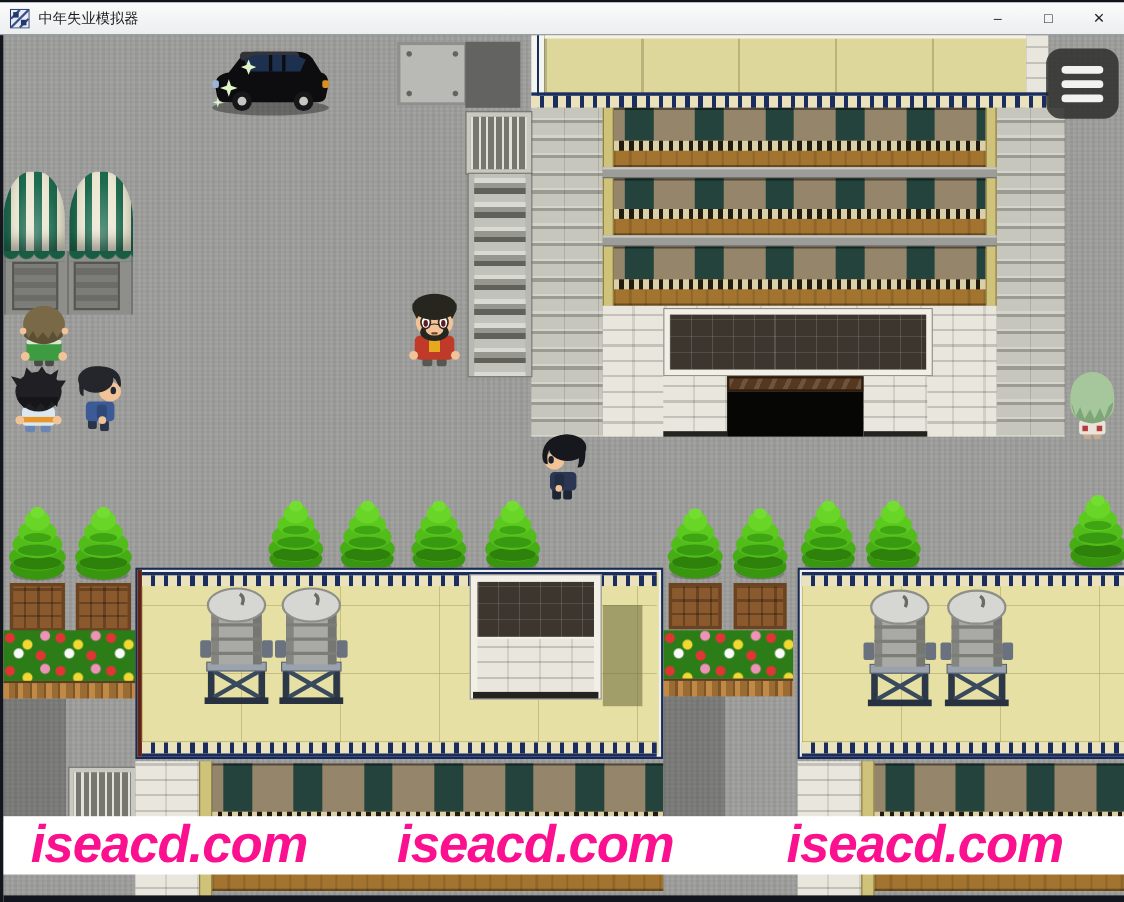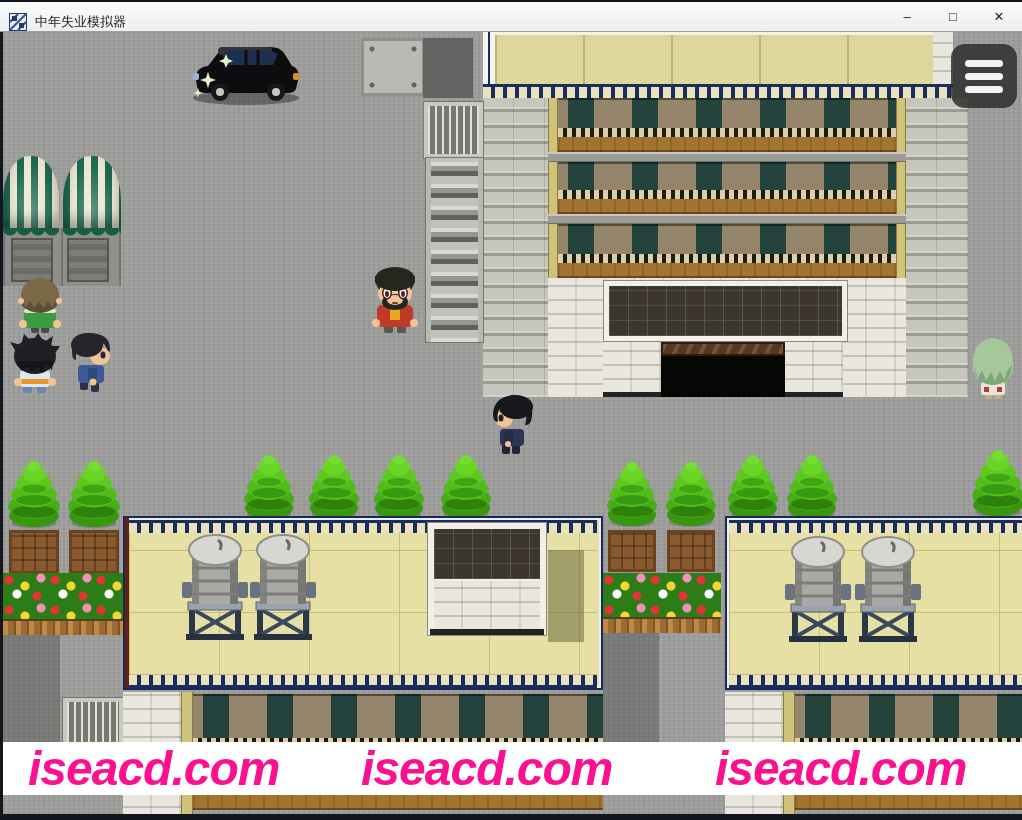--- a/index.html
+++ b/index.html
@@ -1,21 +1,21 @@
 <!DOCTYPE html>
 <html><head>
 <meta charset="utf-8">
 <style>
   html,body{margin:0;padding:0;background:#000;}
   #app{position:relative;width:1022px;height:820px;overflow:hidden;font-family:"Liberation Sans",sans-serif;background:#9d9d9b;}
   .abs{position:absolute;}
   svg{display:block;}
 
   
-  #titlebar{position:absolute;left:0;top:0;width:1022px;height:32px;background:linear-gradient(#fbfbfb,#eceef0);border-top:2px solid #10131c;border-bottom:1px solid #9aa0a8;display:flex;align-items:flex-end;box-sizing:border-box;}
+  #titlebar{position:absolute;left:0;top:0;width:1022px;height:32px;background:linear-gradient(#fbfbfb,#eceef0);border-top:2px solid #10131c;border-bottom:1px solid #9aa0a8;display:flex;align-items:center;box-sizing:border-box;}
   .appicon{margin-left:9px;width:18px;height:18px;}
   .wtitle{margin-left:8px;font-size:13px;color:#1a1a1a;}
   .wbtns{margin-left:auto;display:flex;height:100%;}
   .wbtn{width:46px;height:100%;display:flex;align-items:center;justify-content:center;font-size:13px;color:#222;cursor:default;}
 
   
   #game{position:absolute;left:0;top:32px;width:1022px;height:788px;overflow:hidden;background-color:#9d9d9b;border-left:3px solid #14161e;box-sizing:border-box;
     background-image:
       repeating-linear-gradient(0deg, rgba(255,255,255,.05) 0 2px, transparent 2px 4px),
       repeating-linear-gradient(90deg, rgba(0,0,0,.05) 0 2px, transparent 2px 5px);}

